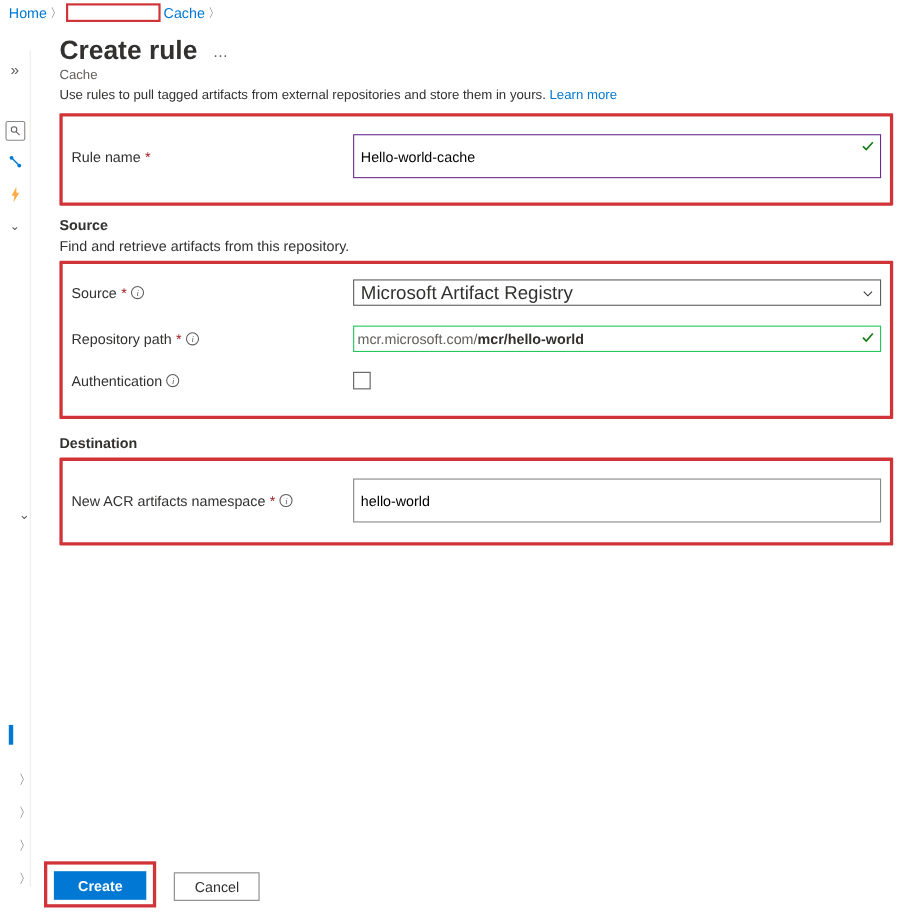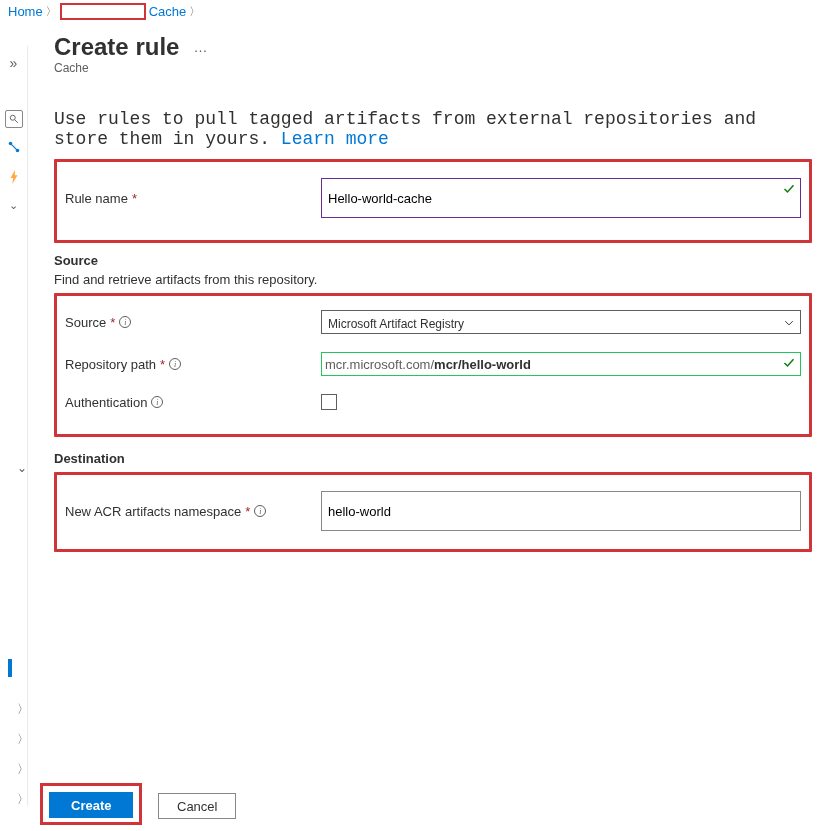--- a/index.html
+++ b/index.html
@@ -17,35 +17,35 @@
     .rail-blue-bar { position:absolute; left:8px; top:613px; width:4px; height:18px; background:#0078d4; }
     
     .content { margin-left: 36px; padding: 0 10px 0 18px; position: relative; }
     
     .header { padding: 10px 0 4px 0; }
     .title-row { display:flex; align-items: center; gap: 14px; }
     .title { font-size: 24px; font-weight: 600; }
     .dots { color:#605e5c; font-size: 14px; letter-spacing: 1px; }
     .subtitle { font-size: 12px; color: #605e5c; margin-top: 0px; }
     
-    .desc { margin-top: 30px; font-size: 18px; font-family: Liberation Mono, monospace; }
+    .desc { font-size: 12px; }
     .desc a { color:#0078d4; text-decoration: none; }
     
     .box-highlight { border: 3px solid #d13438; border-radius: 1px; }
     .box1 { margin-top: 10px; padding: 12px 8px 18px 8px; }
     
     .row { display:flex; align-items:center; padding: 4px 0;}
     .row-label { width: 256px; font-size: 13px; display:flex; align-items:center; gap:4px;}
     .req { color:#a4262c; }
     .info-icon { width:12px; height:12px; border:1px solid #605e5c; border-radius:50%; display:inline-flex; align-items:center; justify-content:center; font-size:8px; color:#605e5c; font-style: italic; font-family: serif;}
     .field { flex: 1; position: relative; }
     .input { width: 100%; height: 40px; border:1px solid #605e5c; padding: 2px 26px 2px 6px; font-size: 13px; font-family: inherit; background:#fff; }
     .input.validated { border-color: #6b2c91; }
     .check { position:absolute; right:6px; top:5px; color:#107c10; }
-    .dropdown { width:100%; height:24px; border:1px solid #605e5c; padding: 2px 6px; font-size:12px; display:flex; align-items:flex-end; justify-content:space-between; background:#fff; }
+    .dropdown { width:100%; height:24px; border:1px solid #605e5c; padding: 2px 6px; font-size:17px; display:flex; align-items:flex-start; justify-content:space-between; background:#fff; }
     .repo-path { width:100%; height:24px; border:1px solid #22c55e; padding: 2px 26px 2px 3px; font-size:13px; background:#fff; display:flex; align-items:center;}
     .repo-prefix { color:#605e5c; }
     .repo-bold { font-weight: 600; color:#323130; }
     .checkbox { width:16px; height:16px; border:1px solid #605e5c; background:#fff; }
     .input.readonly { border-color:#8a8886; color:#000000; }
     
     .section-head { font-weight:600; font-size:13px; margin-top: 10px; }
     .section-desc { font-size:13px; margin-top: 4px; margin-bottom: 6px; }
     
     .box2 { margin-top: 2px; padding: 10px 8px 20px 8px; }

